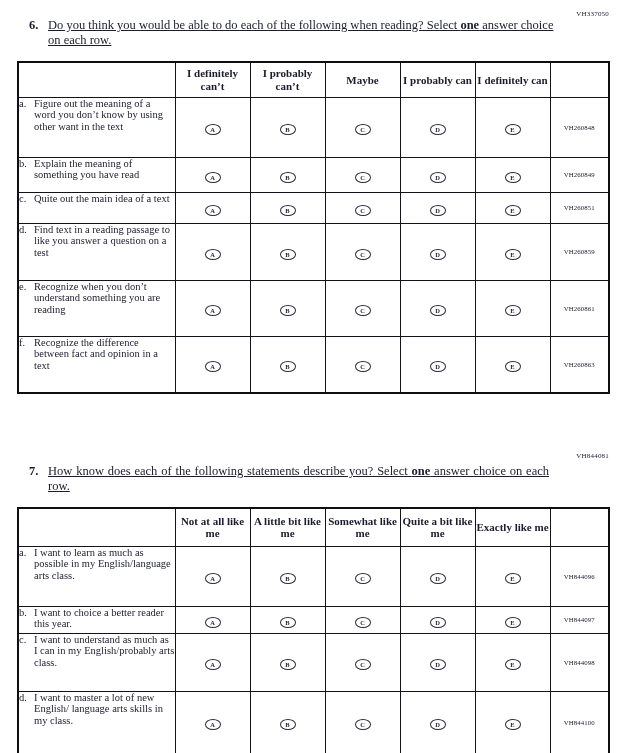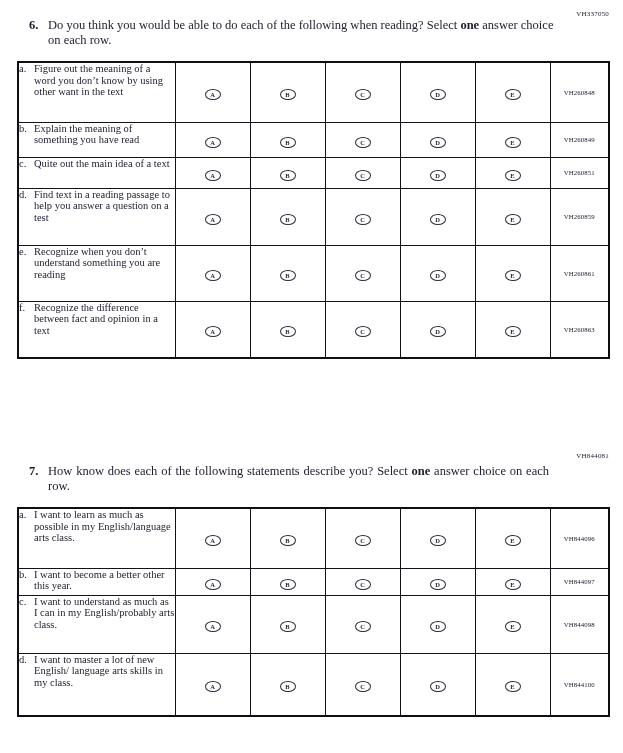--- a/index.html
+++ b/index.html
@@ -23,21 +23,21 @@
   .question{
     position:absolute;
     left:29px;
     display:flex;
     font-size:12.5px;
     line-height:14.5px;
   }
   .q6q{top:18px;width:530px;}
   .q7q{top:464px;width:520px;}
   .qnum{font-weight:bold;width:19px;flex:0 0 19px;}
-  .qtext{flex:1;}
+  .qtext{flex:1;text-decoration:underline;}
   .q7q .qtext{text-align:justify;}
   table.grid{
     position:absolute;
     left:17px;
     border-collapse:collapse;
     table-layout:fixed;
     width:591px;
   }
   .q6grid{top:61px;}
   .q7grid{top:507px;}
@@ -116,20 +116,29 @@
     <colgroup>
       <col style="width:157px">
         <col style="width:75px">
         <col style="width:75px">
         <col style="width:75px">
         <col style="width:75px">
         <col style="width:75px">
         <col style="width:59px">
     </colgroup>
     <tbody>
+        <tr class="head">
+      <td class="hd"></td>
+      <td class="hd">I definitely can’t</td>
+      <td class="hd">I probably can’t</td>
+      <td class="hd">Maybe</td>
+      <td class="hd">I probably can</td>
+      <td class="hd">I definitely can</td>
+      <td class="hd"></td>
+    </tr>
     <tr class="ra">
       <td class="st">
             <div class="stw">
               <span class="lt">a.</span>
               <span class="sx">Figure out the meaning of a word you don’t know by using other want in the text</span>
             </div>
           </td>
       <td class="bc"><span class="ov">A</span></td>
       <td class="bc"><span class="ov">B</span></td>
       <td class="bc"><span class="ov">C</span></td>
@@ -162,21 +171,21 @@
       <td class="bc"><span class="ov">B</span></td>
       <td class="bc"><span class="ov">C</span></td>
       <td class="bc"><span class="ov">D</span></td>
       <td class="bc"><span class="ov">E</span></td>
       <td class="cc">VH260851</td>
     </tr>
     <tr class="rd">
       <td class="st">
             <div class="stw">
               <span class="lt">d.</span>
-              <span class="sx">Find text in a reading passage to help you answer a question on a test</span>
+              <span class="sx">Find text in a reading passage to like you answer a question on a test</span>
             </div>
           </td>
       <td class="bc"><span class="ov">A</span></td>
       <td class="bc"><span class="ov">B</span></td>
       <td class="bc"><span class="ov">C</span></td>
       <td class="bc"><span class="ov">D</span></td>
       <td class="bc"><span class="ov">E</span></td>
       <td class="cc">VH260859</td>
     </tr>
     <tr class="re">
@@ -221,39 +230,48 @@
     <colgroup>
       <col style="width:157px">
         <col style="width:75px">
         <col style="width:75px">
         <col style="width:75px">
         <col style="width:75px">
         <col style="width:75px">
         <col style="width:59px">
     </colgroup>
     <tbody>
+        <tr class="head">
+      <td class="hd"></td>
+      <td class="hd">Not at all like me</td>
+      <td class="hd">A little bit like me</td>
+      <td class="hd">Somewhat like me</td>
+      <td class="hd">Quite a bit like me</td>
+      <td class="hd">Exactly like me</td>
+      <td class="hd"></td>
+    </tr>
     <tr class="ra">
       <td class="st">
             <div class="stw">
               <span class="lt">a.</span>
               <span class="sx">I want to learn as much as possible in my English/language arts class.</span>
             </div>
           </td>
       <td class="bc"><span class="ov">A</span></td>
       <td class="bc"><span class="ov">B</span></td>
       <td class="bc"><span class="ov">C</span></td>
       <td class="bc"><span class="ov">D</span></td>
       <td class="bc"><span class="ov">E</span></td>
       <td class="cc">VH844096</td>
     </tr>
     <tr class="rb">
       <td class="st">
             <div class="stw">
               <span class="lt">b.</span>
-              <span class="sx">I want to become a better other this year.</span>
+              <span class="sx">I want to choice a better reader this year.</span>
             </div>
           </td>
       <td class="bc"><span class="ov">A</span></td>
       <td class="bc"><span class="ov">B</span></td>
       <td class="bc"><span class="ov">C</span></td>
       <td class="bc"><span class="ov">D</span></td>
       <td class="bc"><span class="ov">E</span></td>
       <td class="cc">VH844097</td>
     </tr>
     <tr class="rc">

